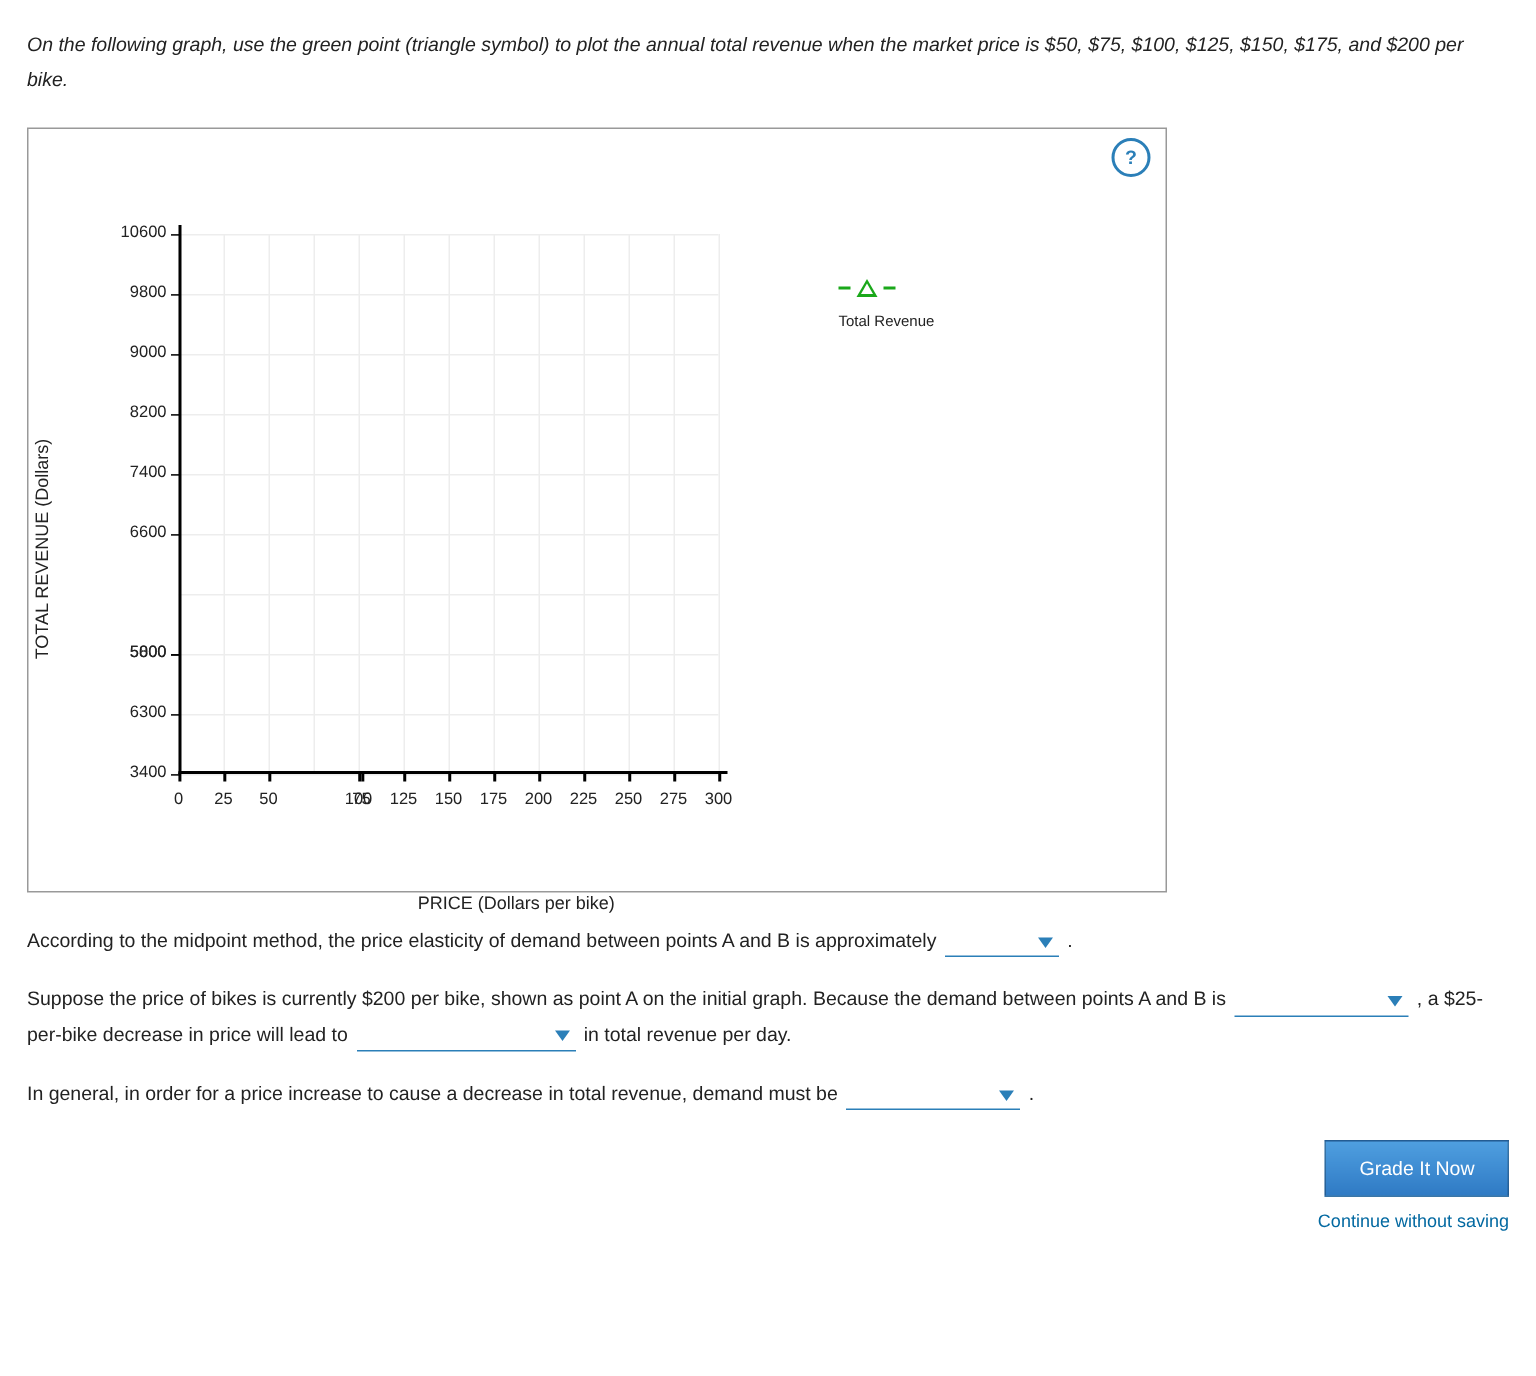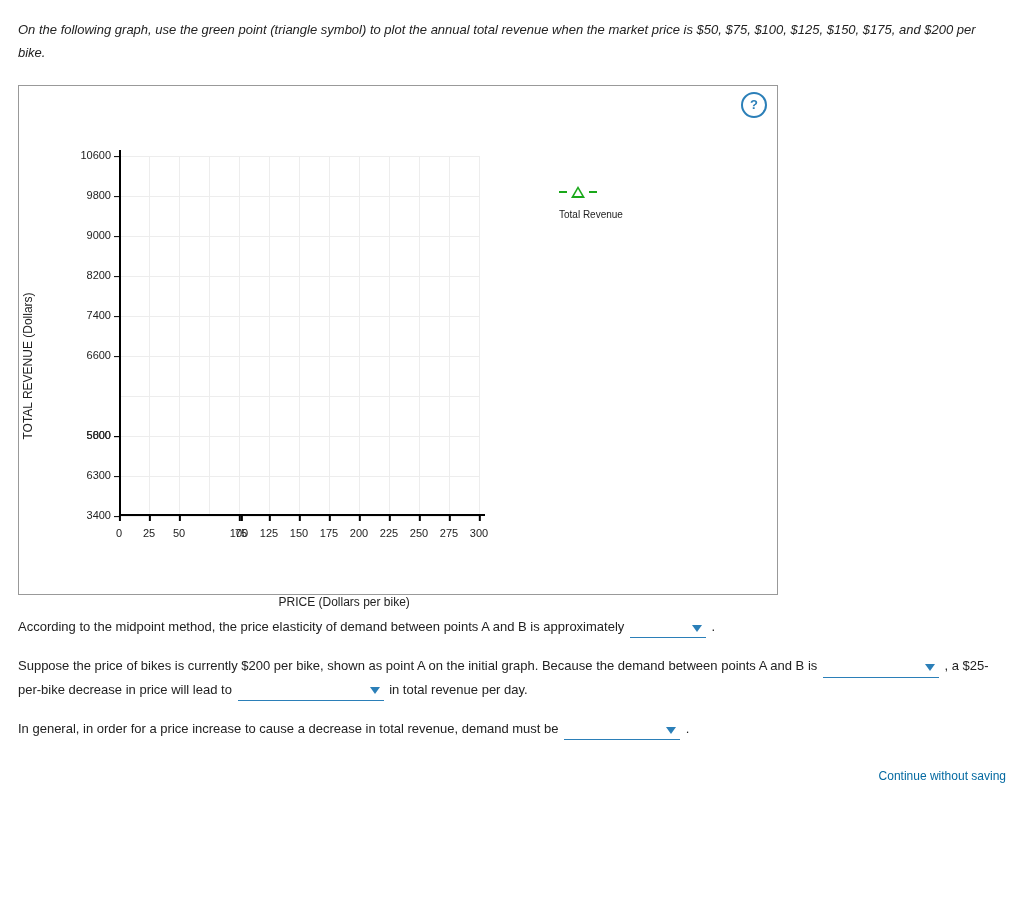--- a/index.html
+++ b/index.html
@@ -293,14 +293,15 @@
 
 <div class="qtext">
   <span>In general, in order for a price increase to cause a decrease in total revenue, demand must be</span>
   <span class="dropdown wide">
       <span class="caret"></span>
     </span>
   <span>.</span>
 </div>
 
 <div class="footer-buttons">
+  <span class="btn">Grade It Now</span>
 </div>
 <span class="continue-link">Continue without saving</span>
 
 </body></html>

